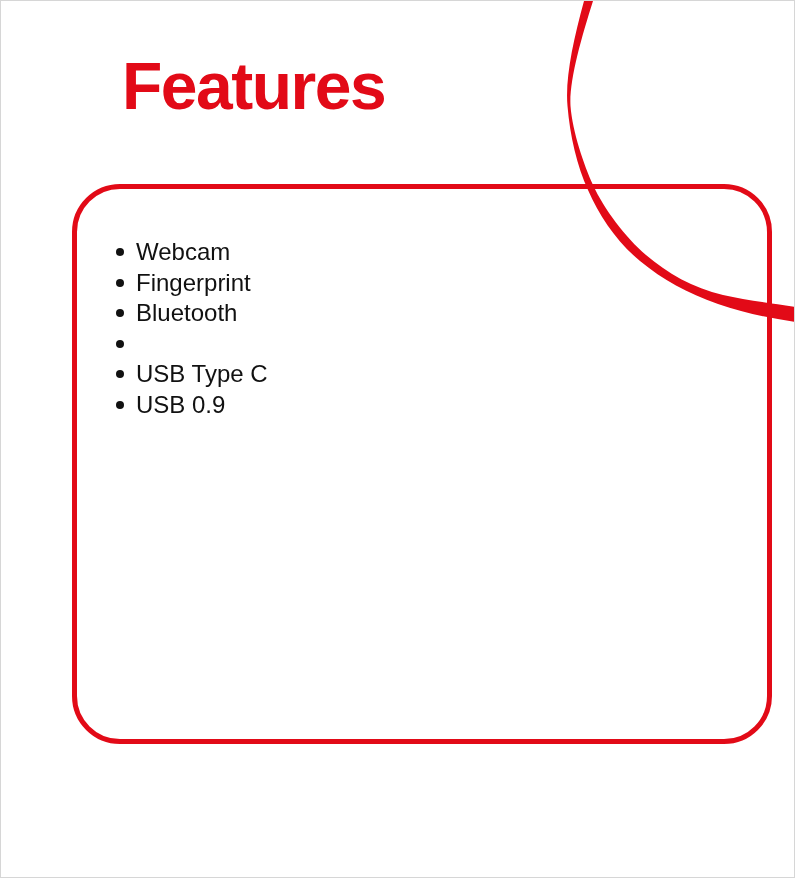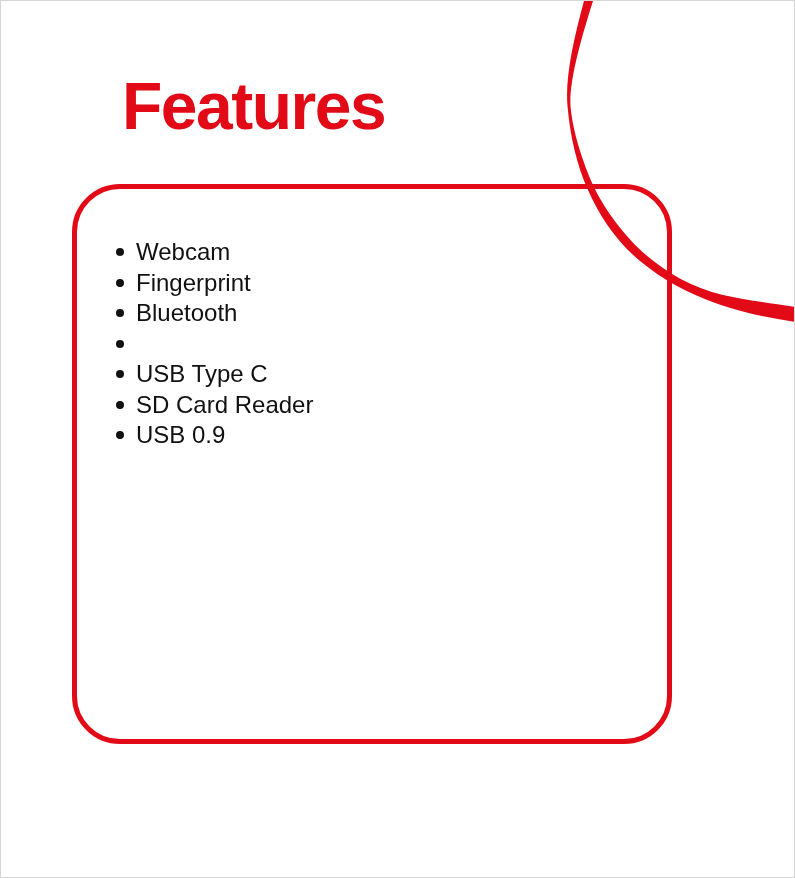--- a/index.html
+++ b/index.html
@@ -13,38 +13,38 @@
   body{
     position:relative;
     width:795px;height:878px;
     background:var(--page-bg);
     border:1px solid var(--page-border);
     font-family:"Liberation Sans", sans-serif;
     overflow:hidden;
   }
   .page-title{
     position:absolute;
-    left:121px;top:72px;
+    left:121px;top:52px;
     font-size:66px;
     font-weight:700;
     letter-spacing:-1.5px;
     line-height:1;
     color:var(--accent);
     white-space:nowrap;
   }
   .swoosh{
     position:absolute;
     left:0;top:0;
     width:795px;height:878px;
     pointer-events:none;
   }
   .features-panel{
     position:absolute;
     left:71px;top:183px;
-    width:600px;height:560px;
+    width:700px;height:560px;
     border:5px solid var(--accent);
     border-radius:48px;
     background:transparent;
   }
   .feature-list{
     list-style:none;
     padding:48px 0 0 39px;
   }
   .feature-item{
     display:flex;
@@ -100,20 +100,16 @@
     </li>
     <li class="feature-item">
       <span class="bullet-dot"></span>
     </li>
     <li class="feature-item">
       <span class="bullet-dot"></span>
       <span>USB Type C</span>
     </li>
     <li class="feature-item">
       <span class="bullet-dot"></span>
-      <span>SD Card Reader</span>
-    </li>
-    <li class="feature-item">
-      <span class="bullet-dot"></span>
       <span>USB 0.9</span>
     </li>
   </ul>
 </div>
 
 </body></html>

